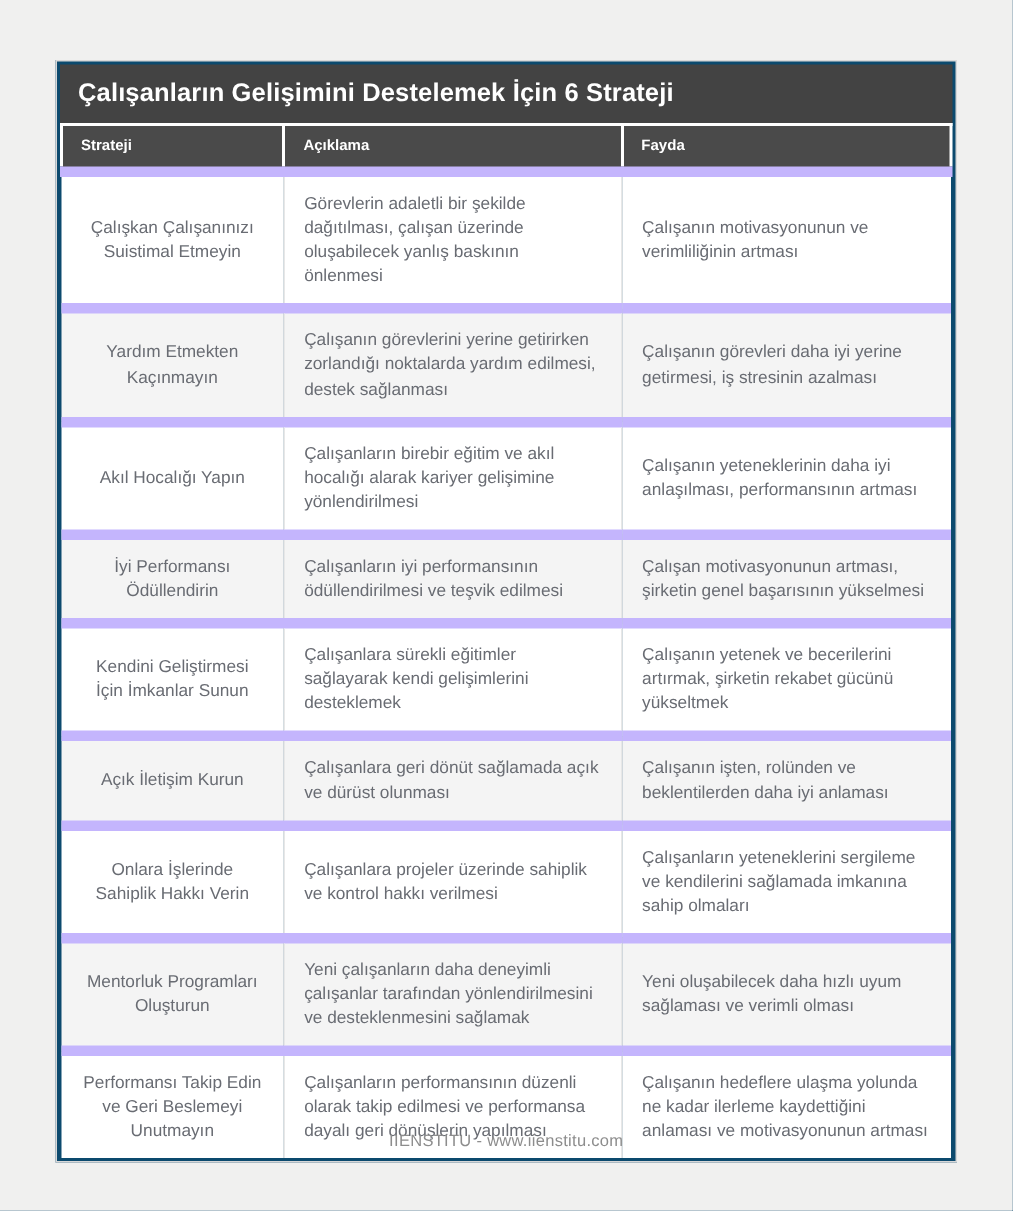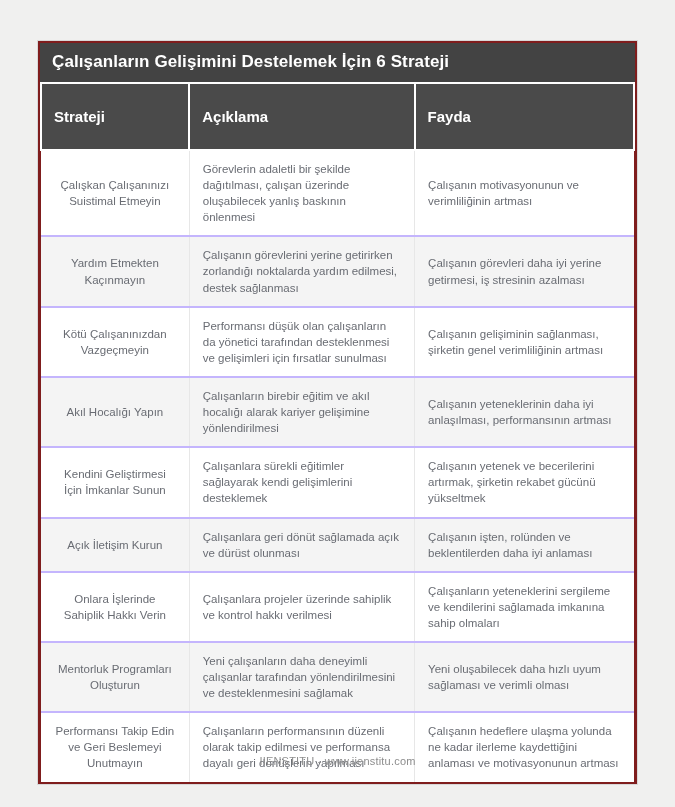--- a/index.html
+++ b/index.html
@@ -10,21 +10,21 @@
     overflow: hidden;
   }
   .page {
     width: 675px; height: 807px;
     position: relative;
   }
   .table-card {
     position: absolute;
     left: 37px; top: 40px;
     width: 601px;
-    background: #7f1d1d;
+    background: #0c4a6e;
     border: 1px solid #d8d8d8;
     padding: 2px;
   }
   .title-bar {
     background: #434343;
     color: #ffffff;
     font-size: 17px;
     font-weight: bold;
     padding: 9px 12px 10px 12px;
     letter-spacing: 0.1px;
@@ -33,33 +33,33 @@
     width: 100%;
     border-collapse: collapse;
     table-layout: fixed;
   }
   col.c1 { width: 25%; }
   col.c2 { width: 38%; }
   col.c3 { width: 37%; }
   thead th {
     background: #4a4a4a;
     color: #ffffff;
-    font-size: 15px;
+    font-size: 10px;
     font-weight: bold;
     text-align: left;
-    padding: 24px 12px;
+    padding: 8px 12px;
     border: 2px solid #ffffff;
   }
   tbody td {
     font-size: 11.5px;
     line-height: 1.4;
     color: #696c73;
     padding: 10px 13px;
     vertical-align: middle;
-    border-top: 2px solid #c4b5fd;
+    border-top: 7px solid #c4b5fd;
     border-left: 1px solid #e7e7e7;
   }
   tbody td:first-child { border-left: none; text-align: center; }
   tbody tr { background: #ffffff; }
   tbody tr:nth-child(even) { background: #f4f4f4; }
   .footer {
     position: absolute;
     left: 0; right: 0;
     top: 755px;
     text-align: center;
@@ -96,28 +96,28 @@
             <td>Çalışkan Çalışanınızı Suistimal Etmeyin</td>
             <td>Görevlerin adaletli bir şekilde dağıtılması, çalışan üzerinde oluşabilecek yanlış baskının önlenmesi</td>
             <td>Çalışanın motivasyonunun ve verimliliğinin artması</td>
           </tr>
           <tr>
             <td>Yardım Etmekten Kaçınmayın</td>
             <td>Çalışanın görevlerini yerine getirirken zorlandığı noktalarda yardım edilmesi, destek sağlanması</td>
             <td>Çalışanın görevleri daha iyi yerine getirmesi, iş stresinin azalması</td>
           </tr>
           <tr>
-            <td>Kötü Çalışanınızdan Vazgeçmeyin</td>
-            <td>Performansı düşük olan çalışanların da yönetici tarafından desteklenmesi ve gelişimleri için fırsatlar sunulması</td>
-            <td>Çalışanın gelişiminin sağlanması, şirketin genel verimliliğinin artması</td>
-          </tr>
-          <tr>
             <td>Akıl Hocalığı Yapın</td>
             <td>Çalışanların birebir eğitim ve akıl hocalığı alarak kariyer gelişimine yönlendirilmesi</td>
             <td>Çalışanın yeteneklerinin daha iyi anlaşılması, performansının artması</td>
+          </tr>
+          <tr>
+            <td>İyi Performansı Ödüllendirin</td>
+            <td>Çalışanların iyi performansının ödüllendirilmesi ve teşvik edilmesi</td>
+            <td>Çalışan motivasyonunun artması, şirketin genel başarısının yükselmesi</td>
           </tr>
           <tr>
             <td>Kendini Geliştirmesi İçin İmkanlar Sunun</td>
             <td>Çalışanlara sürekli eğitimler sağlayarak kendi gelişimlerini desteklemek</td>
             <td>Çalışanın yetenek ve becerilerini artırmak, şirketin rekabet gücünü yükseltmek</td>
           </tr>
           <tr>
             <td>Açık İletişim Kurun</td>
             <td>Çalışanlara geri dönüt sağlamada açık ve dürüst olunması</td>
             <td>Çalışanın işten, rolünden ve beklentilerden daha iyi anlaması</td>

